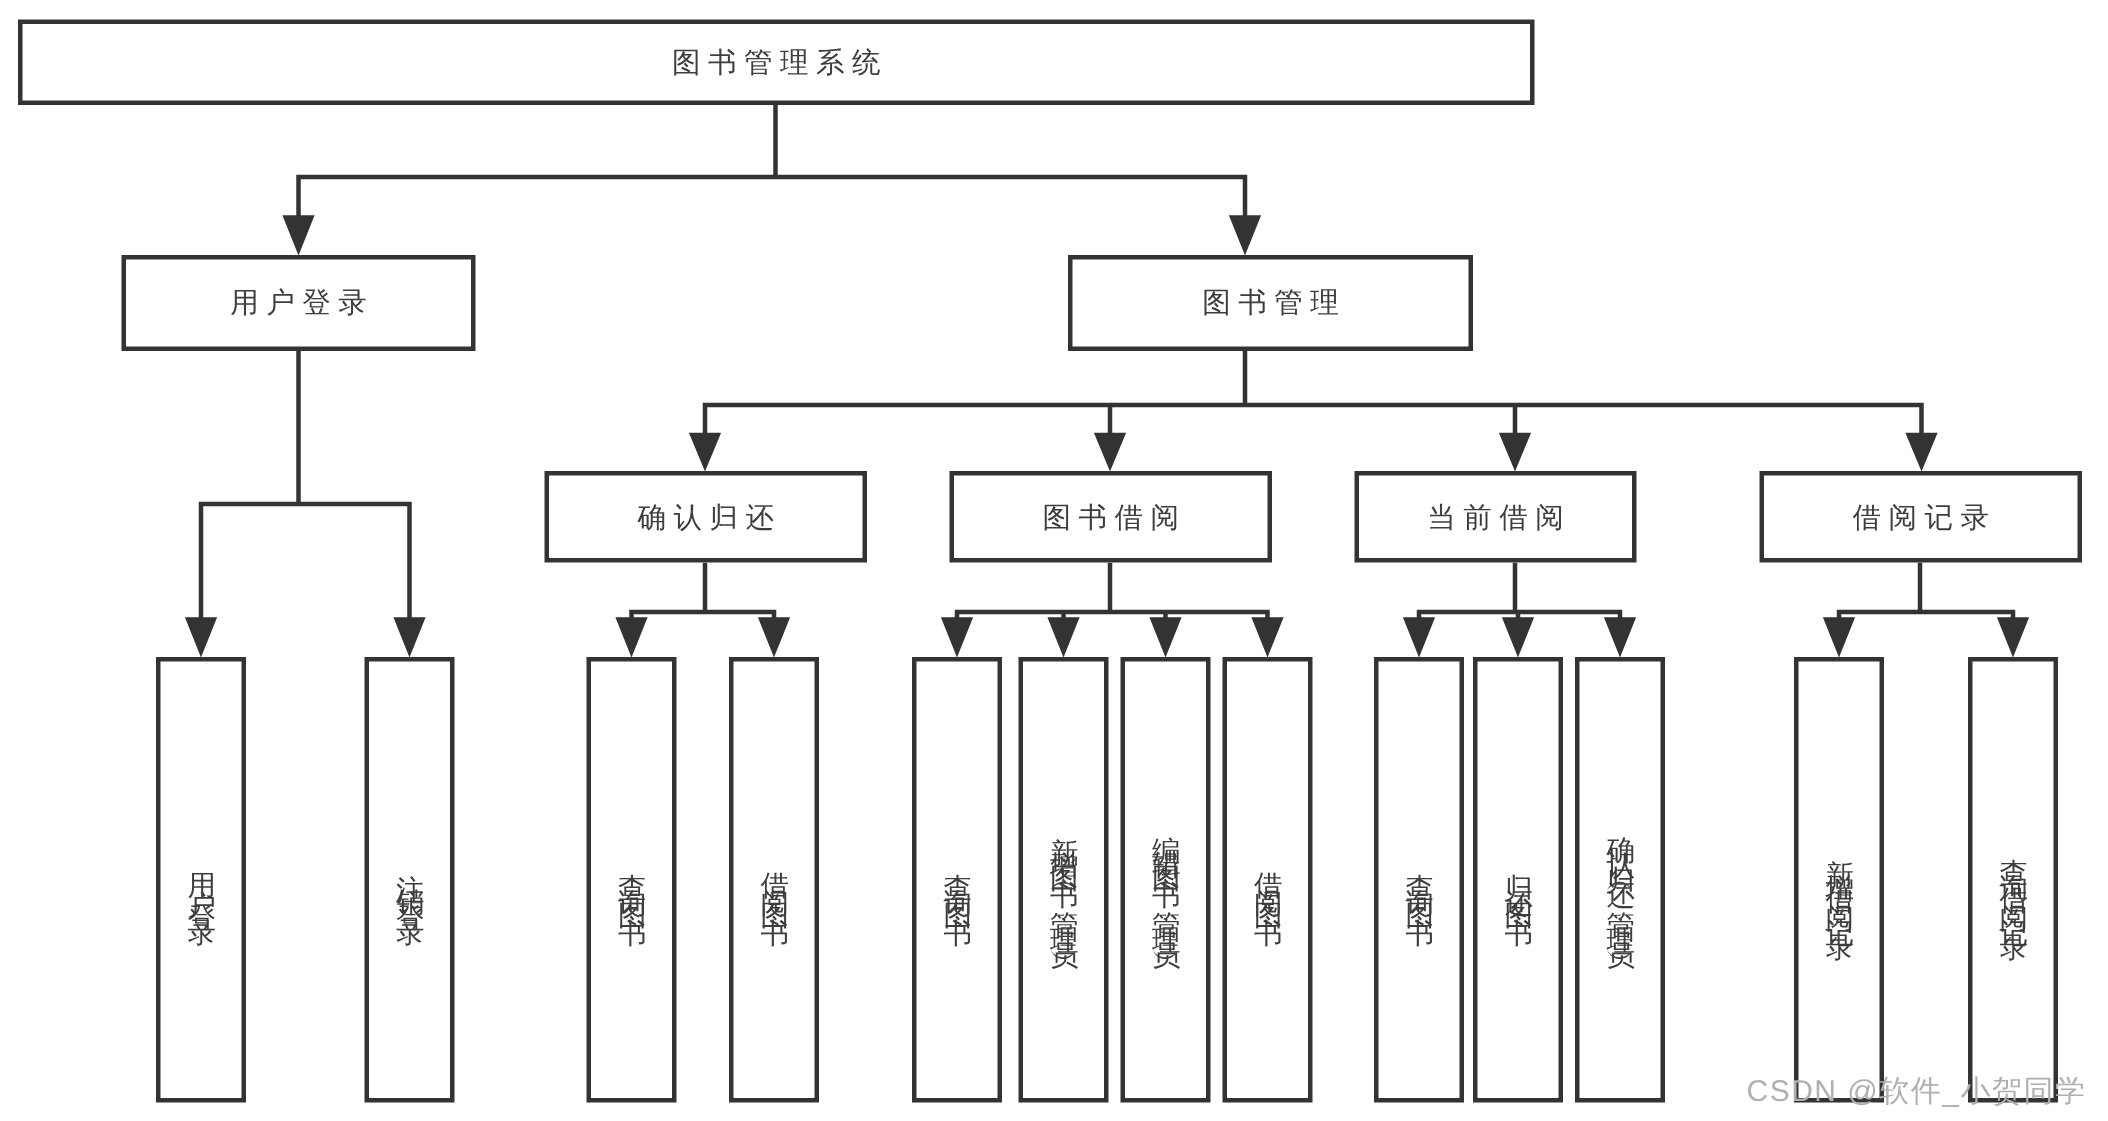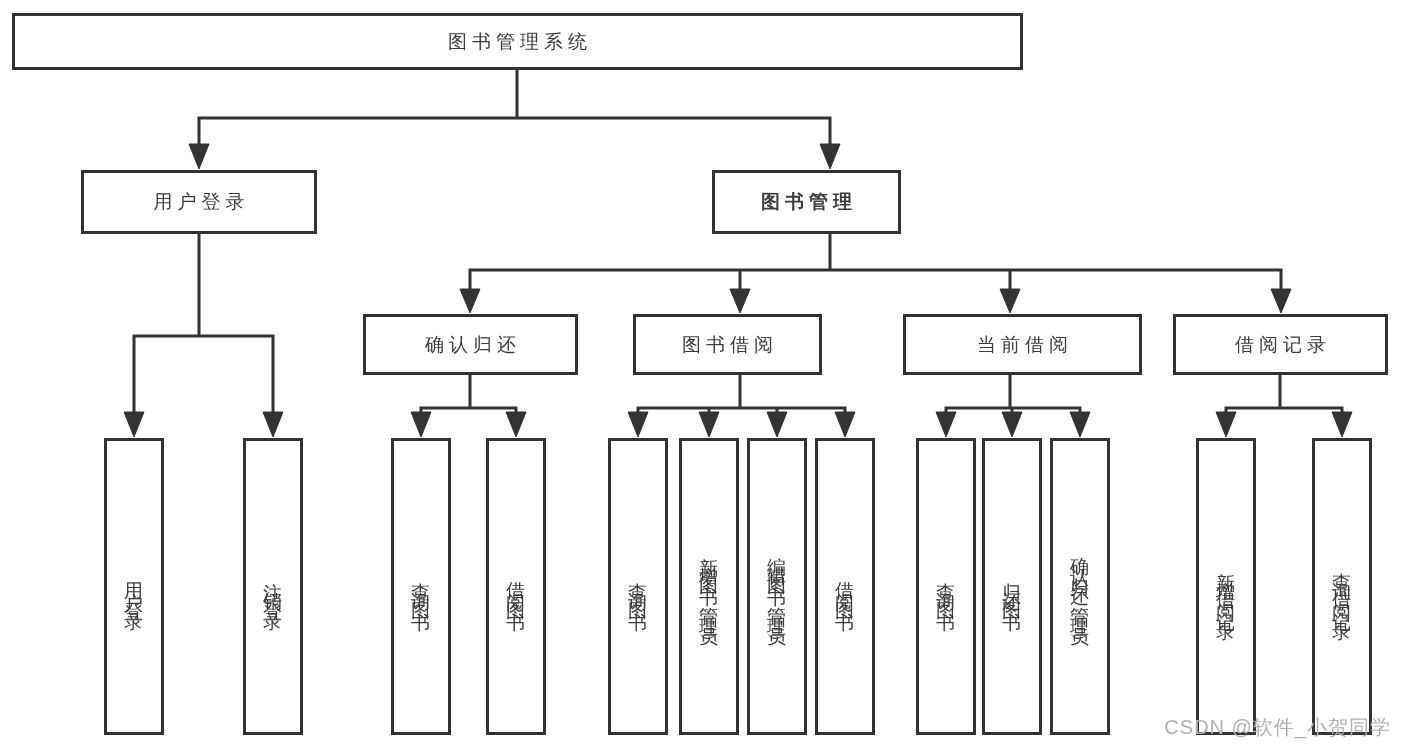--- a/index.html
+++ b/index.html
@@ -93,25 +93,25 @@
       <polygon points="1002,412 1022,412 1012,437"></polygon>
       <polygon points="1070,412 1090,412 1080,437"></polygon>
       <polygon points="1216,412 1236,412 1226,437"></polygon>
       <polygon points="1332,412 1352,412 1342,437"></polygon>
     </g>
   </svg>
 
   <div class="node" style="left:12px;top:13px;width:1011px;height:57px;">图书管理系统</div>
 
   <div class="node" style="left:81px;top:170px;width:236px;height:64px;">用户登录</div>
-  <div class="node" style="left:712px;top:170px;width:189px;height:64px;font-weight:bold;">图书管理</div>
+  <div class="node" style="left:712px;top:170px;width:270px;height:64px;">图书管理</div>
 
   <div class="node" style="left:363px;top:314px;width:215px;height:61px;">确认归还</div>
-  <div class="node" style="left:633px;top:314px;width:189px;height:61px;">图书借阅</div>
-  <div class="node" style="left:903px;top:314px;width:239px;height:61px;">当前借阅</div>
+  <div class="node" style="left:633px;top:314px;width:215px;height:61px;">图书借阅</div>
+  <div class="node" style="left:903px;top:314px;width:188px;height:61px;">当前借阅</div>
   <div class="node" style="left:1173px;top:314px;width:215px;height:61px;">借阅记录</div>
 
   <div class="node leaf" style="left:104px;top:438px;width:60px;height:297px;">
     <span class="vtext">用户登录</span>
   </div>
   <div class="node leaf" style="left:243px;top:438px;width:60px;height:297px;">
     <span class="vtext">注销登录</span>
   </div>
 
   <div class="node leaf" style="left:391px;top:438px;width:60px;height:297px;">

